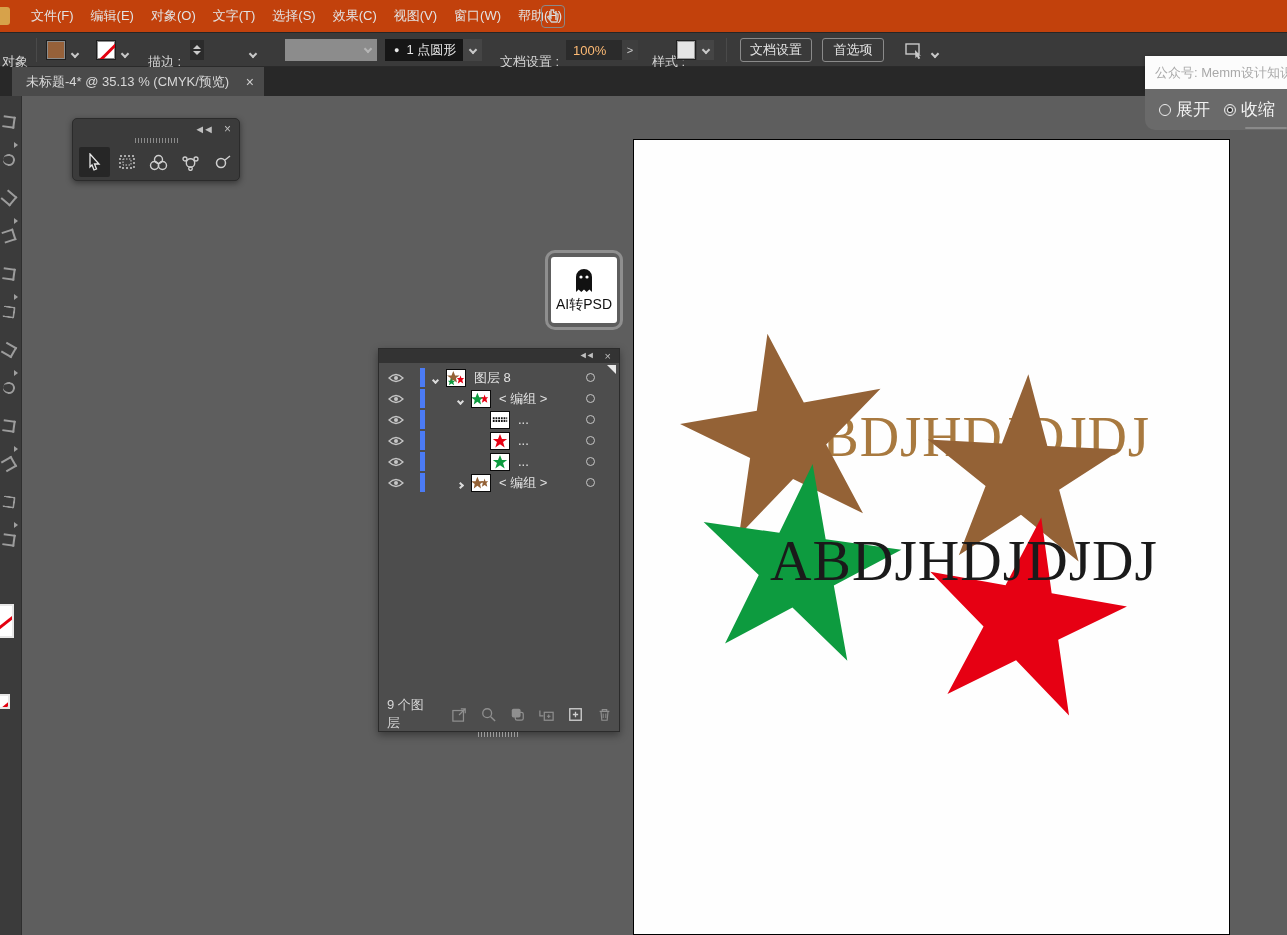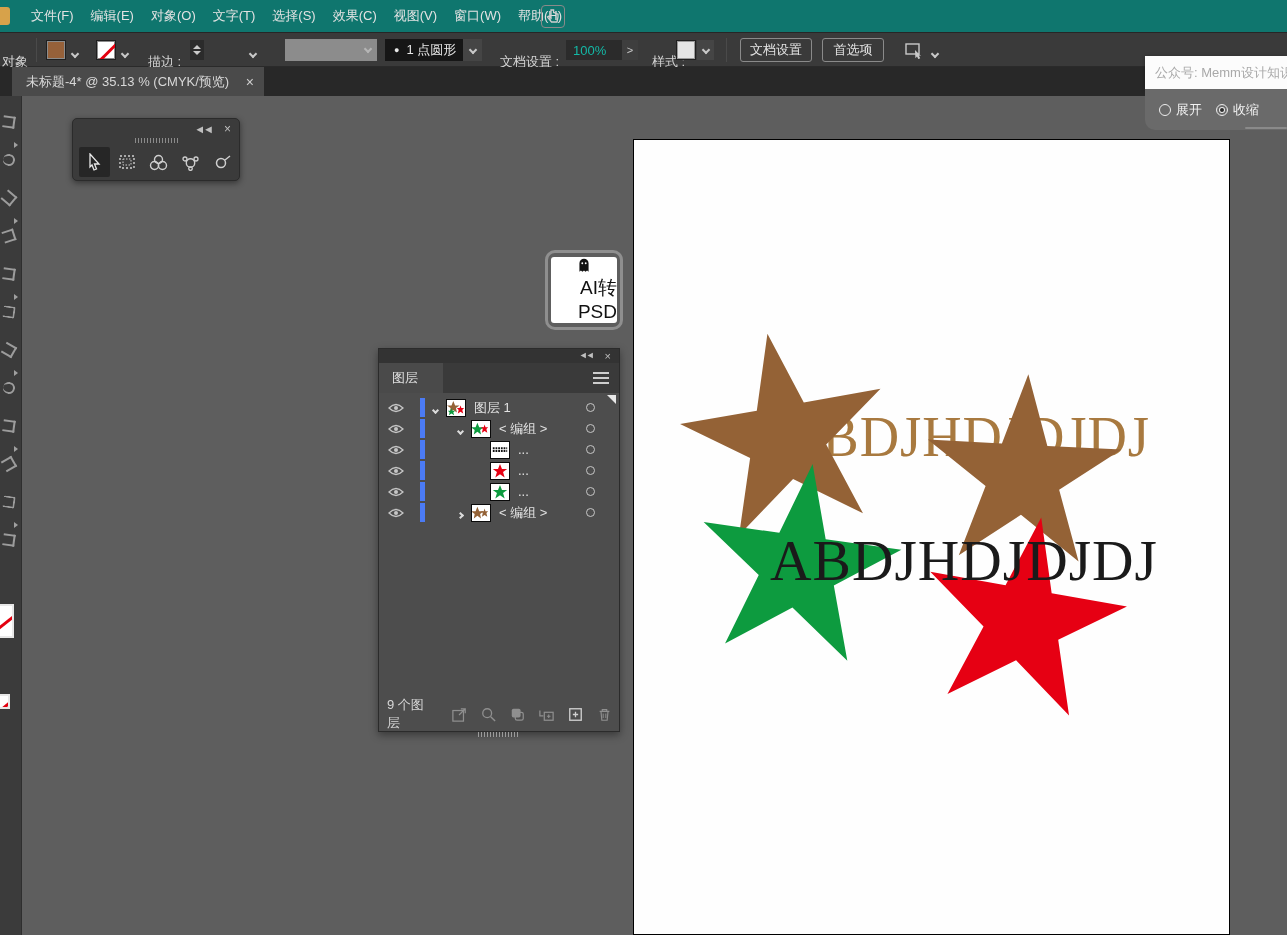--- a/index.html
+++ b/index.html
@@ -1,20 +1,20 @@
 <!DOCTYPE html>
 <html><head>
 <meta charset="utf-8">
 <style>
   * { margin:0; padding:0; box-sizing:border-box; }
   html,body { width:1287px; height:935px; overflow:hidden; background:#5E5E5E;
     font-family:"Liberation Sans", sans-serif; -webkit-font-smoothing:antialiased; }
 
   
-  #menubar { position:absolute; left:0; top:0; width:1287px; height:33px; background:#0f766e;
+  #menubar { position:absolute; left:0; top:0; width:1287px; height:33px; background:#c2410c;
     border-bottom:1px solid #262626; display:flex; align-items:center; }
   #menubar .applogo { position:absolute; left:-8px; top:7px; width:18px; height:18px;
     background:#D7A24A; border-radius:3px; }
   .menu-items { display:flex; gap:17px; padding-left:31px; }
   .menu-item { color:#E3E3E3; font-size:13px; cursor:default; white-space:nowrap; }
   #touch-btn { position:absolute; left:541px; top:5px; width:24px; height:23px;
     border:1px solid #8A8A8A; border-radius:4px; display:flex; align-items:center; justify-content:center; }
 
   
   #optionsbar { position:absolute; left:0; top:33px; width:1287px; height:34px; background:#3A3A3A;
@@ -36,21 +36,21 @@
   .stepper i { width:0; height:0; border-left:4px solid transparent; border-right:4px solid transparent; }
   .stepper .up { border-bottom:4px solid #C9C9C9; }
   .stepper .dn { border-top:4px solid #C9C9C9; }
   .field { position:absolute; top:7px; height:20px; background:#2B2B2B; }
   #vw-profile { position:absolute; left:285px; top:6px; width:92px; height:22px; background:#8C8C8C; }
   #vw-profile .chv { border-color:#B5B5B5; position:absolute; right:6px; top:7px; }
   #brush-field { position:absolute; left:385px; top:6px; width:78px; height:22px; background:#161616;
     display:flex; align-items:center; gap:7px; padding-left:9px; color:#E8E8E8; }
   #brush-drop { position:absolute; left:463px; top:6px; width:19px; height:22px; background:#454545;
     display:flex; align-items:center; justify-content:center; }
-  #opacity-field { left:566px; width:64px; color:#14b8a6; display:flex; align-items:center; padding-left:7px; }
+  #opacity-field { left:566px; width:64px; color:#fdba74; display:flex; align-items:center; padding-left:7px; }
   #opacity-more { position:absolute; left:622px; top:7px; width:16px; height:20px; background:#3E3E3E;
     color:#C9C9C9; display:flex; align-items:center; justify-content:center; font-size:11px; }
   #style-swatch { left:676px; background:#E4E4E4; box-shadow:inset 0 0 0 1px #9A9A9A; }
   #style-drop { position:absolute; left:697px; top:7px; width:17px; height:20px; background:#454545;
     display:flex; align-items:center; justify-content:center; }
   .bar-btn { position:absolute; top:5px; height:24px; border:1px solid #8A8A8A; border-radius:3px;
     color:#E3E3E3; font-size:13px; display:flex; align-items:center; justify-content:center; background:transparent; }
 
   
   #tabbar { position:absolute; left:0; top:67px; width:1287px; height:29px; background:#282828; }
@@ -87,21 +87,21 @@
   #toolspanel .grip { position:absolute; left:62px; top:19px; width:44px; }
   .toolrow { position:absolute; left:6px; top:28px; display:flex; gap:1px; }
   .tool { width:31px; height:30px; display:flex; align-items:center; justify-content:center; border-radius:2px; }
   .tool.active { background:#262626; }
 
   
   #ai2psd { position:absolute; left:545px; top:250px; width:78px; height:80px; border:3px solid #8F8F8F;
     border-radius:10px; background:transparent; display:flex; align-items:center; justify-content:center; }
   #ai2psd .card { width:66px; height:66px; background:#FFF; border-radius:3px; display:flex;
     flex-direction:column; align-items:center; justify-content:center; gap:2px; }
-  #ai2psd .cap { font-size:19px; color:#111;text-align:right; }
+  #ai2psd .cap { font-size:14px; color:#111; }
 
   
   #layerspanel { position:absolute; left:378px; top:348px; width:242px; height:384px; background:#4D4D4D;
     border:1px solid #2B2B2B; box-shadow:0 3px 8px rgba(0,0,0,.4); }
   #lp-titlebar { height:14px; background:#333333; position:relative; }
   #lp-titlebar .phead { position:absolute; right:8px; top:1px; display:flex; gap:12px; }
   #lp-tabs { height:30px; background:#3A3A3A; position:relative; }
   #lp-tab { position:absolute; left:0; top:0; height:30px; width:64px; background:#4A4A4A; color:#E0E0E0;
     font-size:13px; display:flex; align-items:center; padding-left:13px; }
   #lp-menu { position:absolute; right:10px; top:9px; width:16px; }
@@ -122,21 +122,21 @@
   #lp-status .txt { margin-left:8px; margin-right:14px; }
   .lp-ic { width:17px; height:17px; margin:0 7px; opacity:.75; }
   #lp-grip { position:absolute; left:478px; top:732px; width:40px; height:5px;
     background:repeating-linear-gradient(90deg,#9A9A9A 0 1px,transparent 1px 3px); }
 
   
   #promo-white { position:absolute; left:1145px; top:56px; width:142px; height:33px; background:#FCFCFC;
     box-shadow:0 1px 4px rgba(0,0,0,.35); display:flex; align-items:center; overflow:hidden; }
   #promo-white .txt { color:#A9A9A9; font-size:13px; padding-left:10px; white-space:nowrap; }
   #promo-gray { position:absolute; left:1145px; top:89px; width:142px; height:41px; background:#6A6A6A;
-    border-radius:0 0 0 10px; display:flex; align-items:center; gap:14px; padding-left:14px; color:#F2F2F2; font-size:13px; }
+    border-radius:0 0 0 10px; display:flex; align-items:center; gap:14px; padding-left:14px; color:#F2F2F2; font-size:17px; }
   .radio { display:flex; align-items:center; gap:5px; }
   .rdot { width:12px; height:12px; border:1px solid #EDEDED; border-radius:50%; background:transparent; }
   .rdot.on { background:#2B2B2B; box-shadow:inset 0 0 0 2px #6A6A6A, inset 0 0 0 3px #EDEDED; border-color:#EDEDED; }
   #promo-gripline { position:absolute; left:1245px; top:127px; width:42px; height:2px; background:#8A8A8A; border-radius:1px; }
 </style>
 </head>
 <body>
 
 <div id="menubar">
   <div class="applogo"></div>
@@ -321,47 +321,39 @@
   </div>
 </div>
 
 <div id="layerspanel">
   <div id="lp-titlebar">
     <div class="phead">
       <span class="dbl-chv" style="font-size:9px">◄◄</span>
       <span class="pclose" style="font-size:11px">×</span>
     </div>
   </div>
-  <div id="lp-tabs">
-    <div id="lp-tab">图层</div>
-    <div id="lp-menu">
-        <span></span>
-        <span></span>
-        <span></span>
-      </div>
-  </div>
 
   <div id="lp-rows">
     <div id="sel-corner"></div>
 
     <div class="lrow" style="top:4px">
       <svg class="eye" viewBox="0 0 16 10">
         <path d="M1 5 Q8 -2 15 5 Q8 12 1 5 Z" fill="none" stroke="#C5C5C5" stroke-width="1.3"></path>
         <circle cx="8" cy="5" r="2" fill="#C5C5C5"></circle>
         </svg>
       <div class="selbar"></div>
       <span class="exp" style="margin-left:29px"><i class="chv"></i></span>
       <div class="thumb" style="margin-left:8px">
         <svg viewBox="0 0 20 18">
             <polygon points="7,1 9,6 14,6 10,9 11,14 7,11 3,14 4,9 0,6 5,6" fill="#946236"></polygon>
           <polygon points="15,6 16,9 19,9 17,11 18,15 15,13 12,15 13,11 11,9 14,9" fill="#E60013"></polygon>
           <polygon points="5,9 6,12 9,12 7,14 8,17 5,15 2,17 3,14 1,12 4,12" fill="#0D9B3F"></polygon>
           </svg>
       </div>
-      <span class="lname">图层 1</span>
+      <span class="lname">图层 8</span>
       <div class="target"></div>
     </div>
 
     <div class="lrow" style="top:25px">
       <svg class="eye" viewBox="0 0 16 10">
         <path d="M1 5 Q8 -2 15 5 Q8 12 1 5 Z" fill="none" stroke="#C5C5C5" stroke-width="1.3"></path>
         <circle cx="8" cy="5" r="2" fill="#C5C5C5"></circle>
         </svg>
       <div class="selbar"></div>
       <span class="exp" style="margin-left:54px"><i class="chv"></i></span>

